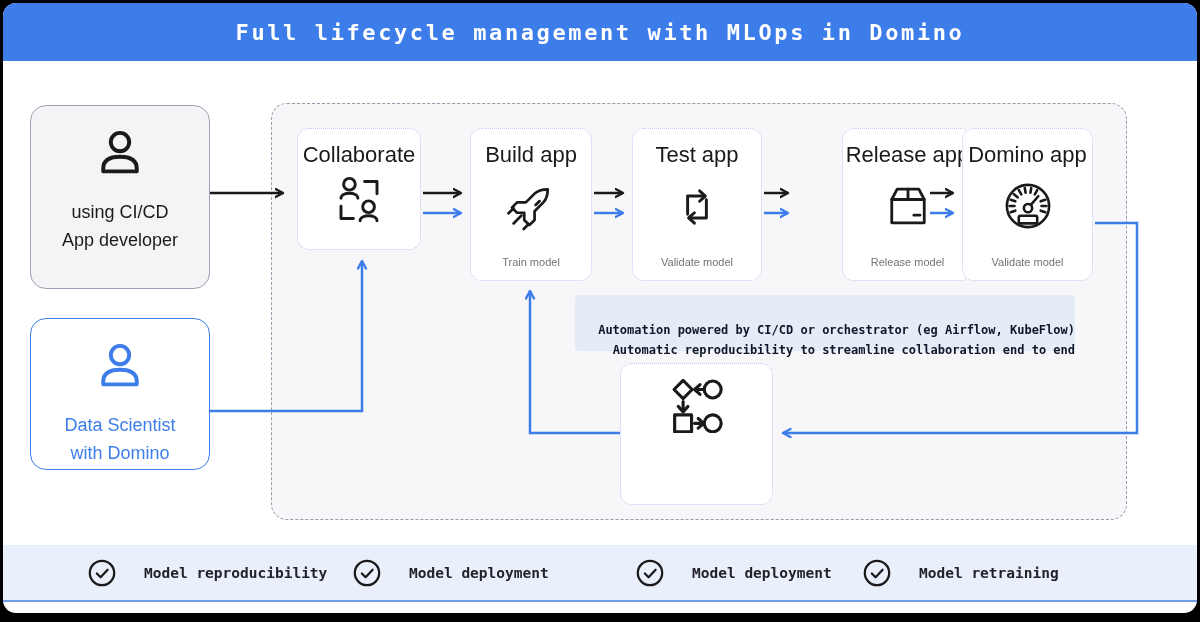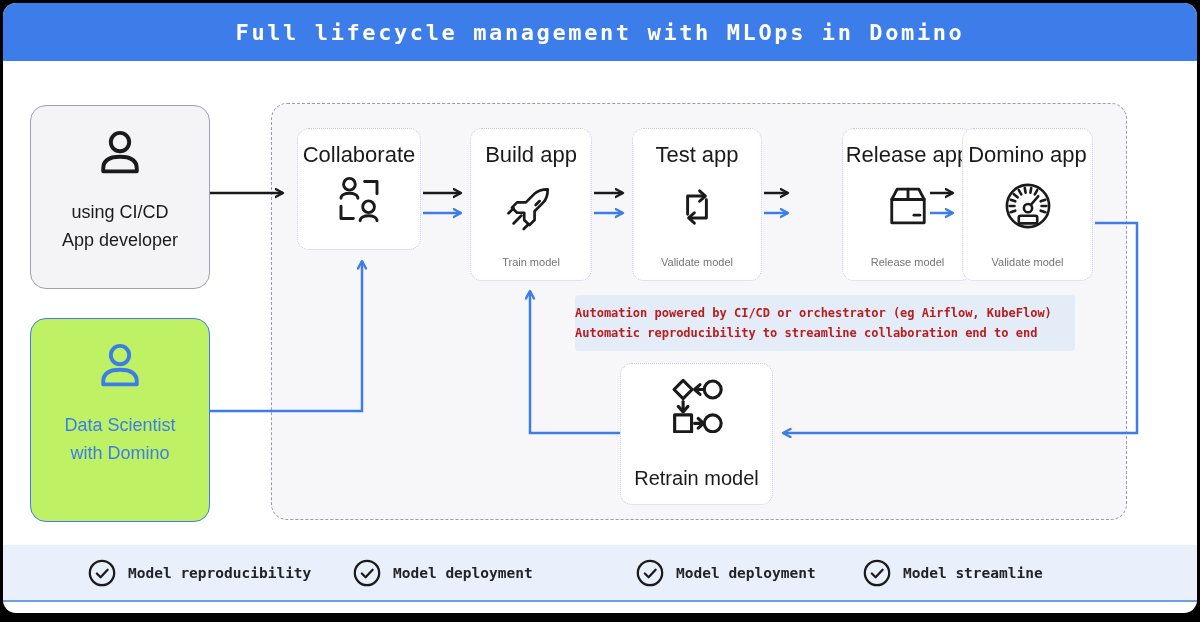--- a/index.html
+++ b/index.html
@@ -10,46 +10,46 @@
   .header{position:absolute;left:3px;top:3px;width:1194px;height:58px;background:#3d7de9;
           border-radius:13px 13px 0 0;display:flex;align-items:center;justify-content:center;}
   .header .title{font-family:"DejaVu Sans Mono",monospace;font-weight:700;font-size:22px;
           letter-spacing:2.6px;color:#ffffff;white-space:nowrap;}
   
   .pipeline-area{position:absolute;left:271px;top:103px;width:856px;height:417px;background:#f7f7f9;
           border:1.5px dashed #9a9aac;border-radius:16px;box-sizing:border-box;}
   
   .actor{position:absolute;left:30px;width:180px;border-radius:16px;box-sizing:border-box;}
   .actor.dev{top:105px;height:184px;background:#f4f4f6;border:1.5px solid #a0a0b4;color:#1a1a1a;}
-  .actor.ds{top:318px;height:204px;background:#bef264;border:1.5px solid #3d7de9;color:#3d7de9;}
+  .actor.ds{top:318px;height:152px;background:#ffffff;border:1.5px solid #3d7de9;color:#3d7de9;}
   .actor .person{position:absolute;left:50%;transform:translateX(-50%);top:22px;}
   .actor .alabel{position:absolute;left:0;top:92px;width:100%;text-align:center;font-size:18px;
           font-weight:500;line-height:28px;}
   
   .stage{position:absolute;top:128px;background:#ffffff;border:1.5px dotted #c3c3ef;border-radius:12px;
           box-sizing:border-box;}
   .stage .tlabel{position:absolute;top:13px;left:0;width:100%;text-align:center;font-size:22px;
           font-weight:500;color:#1a1a1a;white-space:nowrap;}
   .stage .blabel{position:absolute;bottom:12px;left:0;width:100%;text-align:center;font-size:11px;
           font-weight:500;color:#737373;white-space:nowrap;}
   .stage .sicon{position:absolute;left:50%;transform:translateX(-50%);}
   
   .note{position:absolute;left:575px;top:295px;width:500px;height:56px;background:#e4ecf8;border-radius:4px;
-          font-family:"DejaVu Sans Mono",monospace;font-size:12px;font-weight:600;color:#b91c1c;
-          text-align:left;line-height:20px;padding-top:8px;box-sizing:border-box;white-space:nowrap;}
+          font-family:"DejaVu Sans Mono",monospace;font-size:12px;font-weight:600;color:#0f172a;
+          text-align:right;line-height:20px;padding-top:25px;box-sizing:border-box;white-space:nowrap;}
   
   .retrain{position:absolute;left:620px;top:363px;width:153px;height:142px;background:#fff;
           border:1.5px dotted #c3c3ef;border-radius:12px;box-sizing:border-box;}
   .retrain .ricon{position:absolute;left:50%;transform:translateX(-50%);top:11px;}
   .retrain .rlabel{position:absolute;bottom:14px;left:0;width:100%;text-align:center;font-size:20px;
           font-weight:500;color:#1a1a1a;white-space:nowrap;}
   
   .footer{position:absolute;left:3px;top:545px;width:1194px;height:57px;background:#e9effb;
           border-bottom:2px solid #6d9fe2;box-sizing:border-box;}
-  .fitem{position:absolute;top:0;height:55px;display:flex;align-items:center;gap:11px;}
+  .fitem{position:absolute;top:0;height:55px;display:flex;align-items:center;gap:27px;}
   .fitem .flabel{font-family:"DejaVu Sans Mono",monospace;font-size:14.5px;font-weight:700;color:#222228;
           white-space:nowrap;}
   .overlay{position:absolute;left:0;top:0;width:1200px;height:622px;pointer-events:none;}
   svg{display:block;}
 </style>
 </head>
 <body>
 
 <div class="canvas">
   <div class="card"></div>
@@ -179,21 +179,20 @@
         <path d="M8.5 26 L12.5 30.5 L16.5 26"></path>
         <rect x="5.5" y="33" width="14" height="14"></rect>
         <circle cx="37" cy="12" r="7"></circle>
         <path d="M29.5 12 H25"></path>
         <path d="M26.5 8 L22 12 L26.5 16"></path>
         <path d="M22 40 H26.5"></path>
         <path d="M25 36 L29.5 40 L25 44"></path>
         <circle cx="37" cy="40" r="7"></circle>
       </svg>
     </span>
-    <div class="rlabel">Retrain model</div>
   </div>
 
   <div class="footer">
     <div class="fitem" style="left:84px;">
       <span>
         <svg width="30" height="30" viewBox="0 0 32 32" fill="none" stroke="#1a1a1a" stroke-width="2.4" stroke-linecap="round" stroke-linejoin="round">
           <circle cx="16" cy="16" r="13"></circle>
             <path d="M10.5 16.5 L14.5 20.5 L22 12.5"></path>
         </svg>
       </span>
@@ -217,21 +216,21 @@
       </span>
       <span class="flabel">Model deployment</span>
     </div>
     <div class="fitem" style="left:859px;">
       <span>
         <svg width="30" height="30" viewBox="0 0 32 32" fill="none" stroke="#1a1a1a" stroke-width="2.4" stroke-linecap="round" stroke-linejoin="round">
           <circle cx="16" cy="16" r="13"></circle>
             <path d="M10.5 16.5 L14.5 20.5 L22 12.5"></path>
         </svg>
       </span>
-      <span class="flabel">Model streamline</span>
+      <span class="flabel">Model retraining</span>
     </div>
   </div>
 
   <svg class="overlay" viewBox="0 0 1200 622">
     <defs>
       <marker id="arrow-black" markerUnits="userSpaceOnUse" markerWidth="14" markerHeight="14" refX="8.5" refY="5" orient="auto">
         <path d="M1 1 L8.5 5 L1 9" fill="none" stroke="#1a1a1a" stroke-width="2.4" stroke-linecap="round" stroke-linejoin="round"></path>
       </marker>
       <marker id="arrow-blue" markerUnits="userSpaceOnUse" markerWidth="14" markerHeight="14" refX="8.5" refY="5" orient="auto">
         <path d="M1 1 L8.5 5 L1 9" fill="none" stroke="#3d7de9" stroke-width="2.4" stroke-linecap="round" stroke-linejoin="round"></path>

